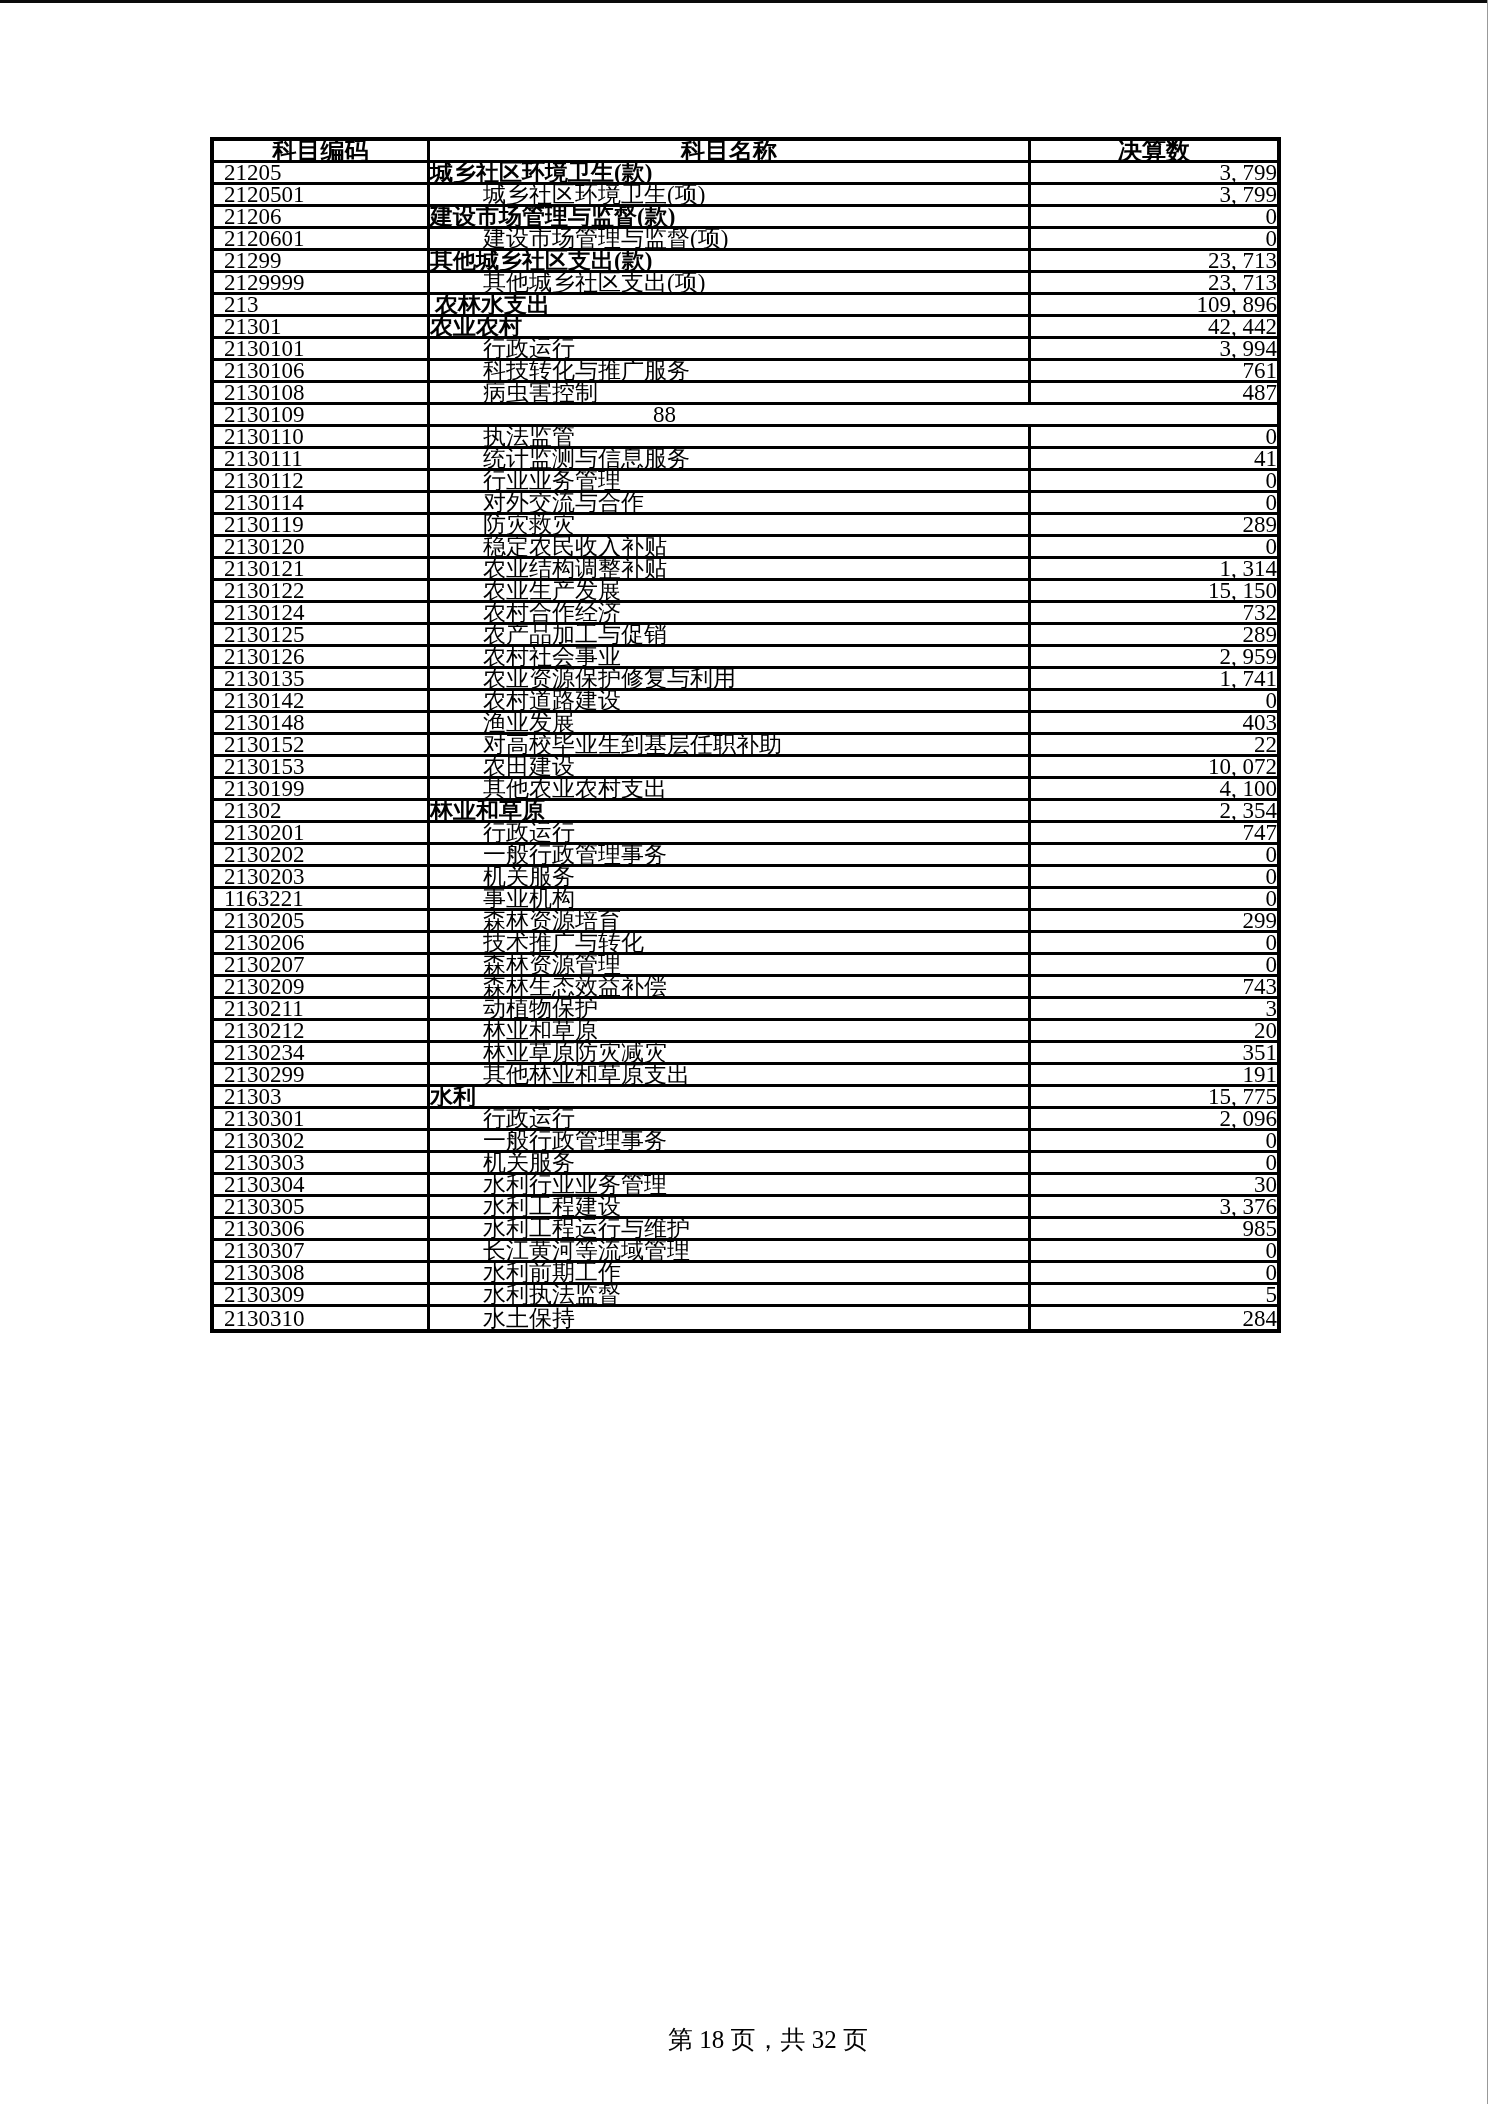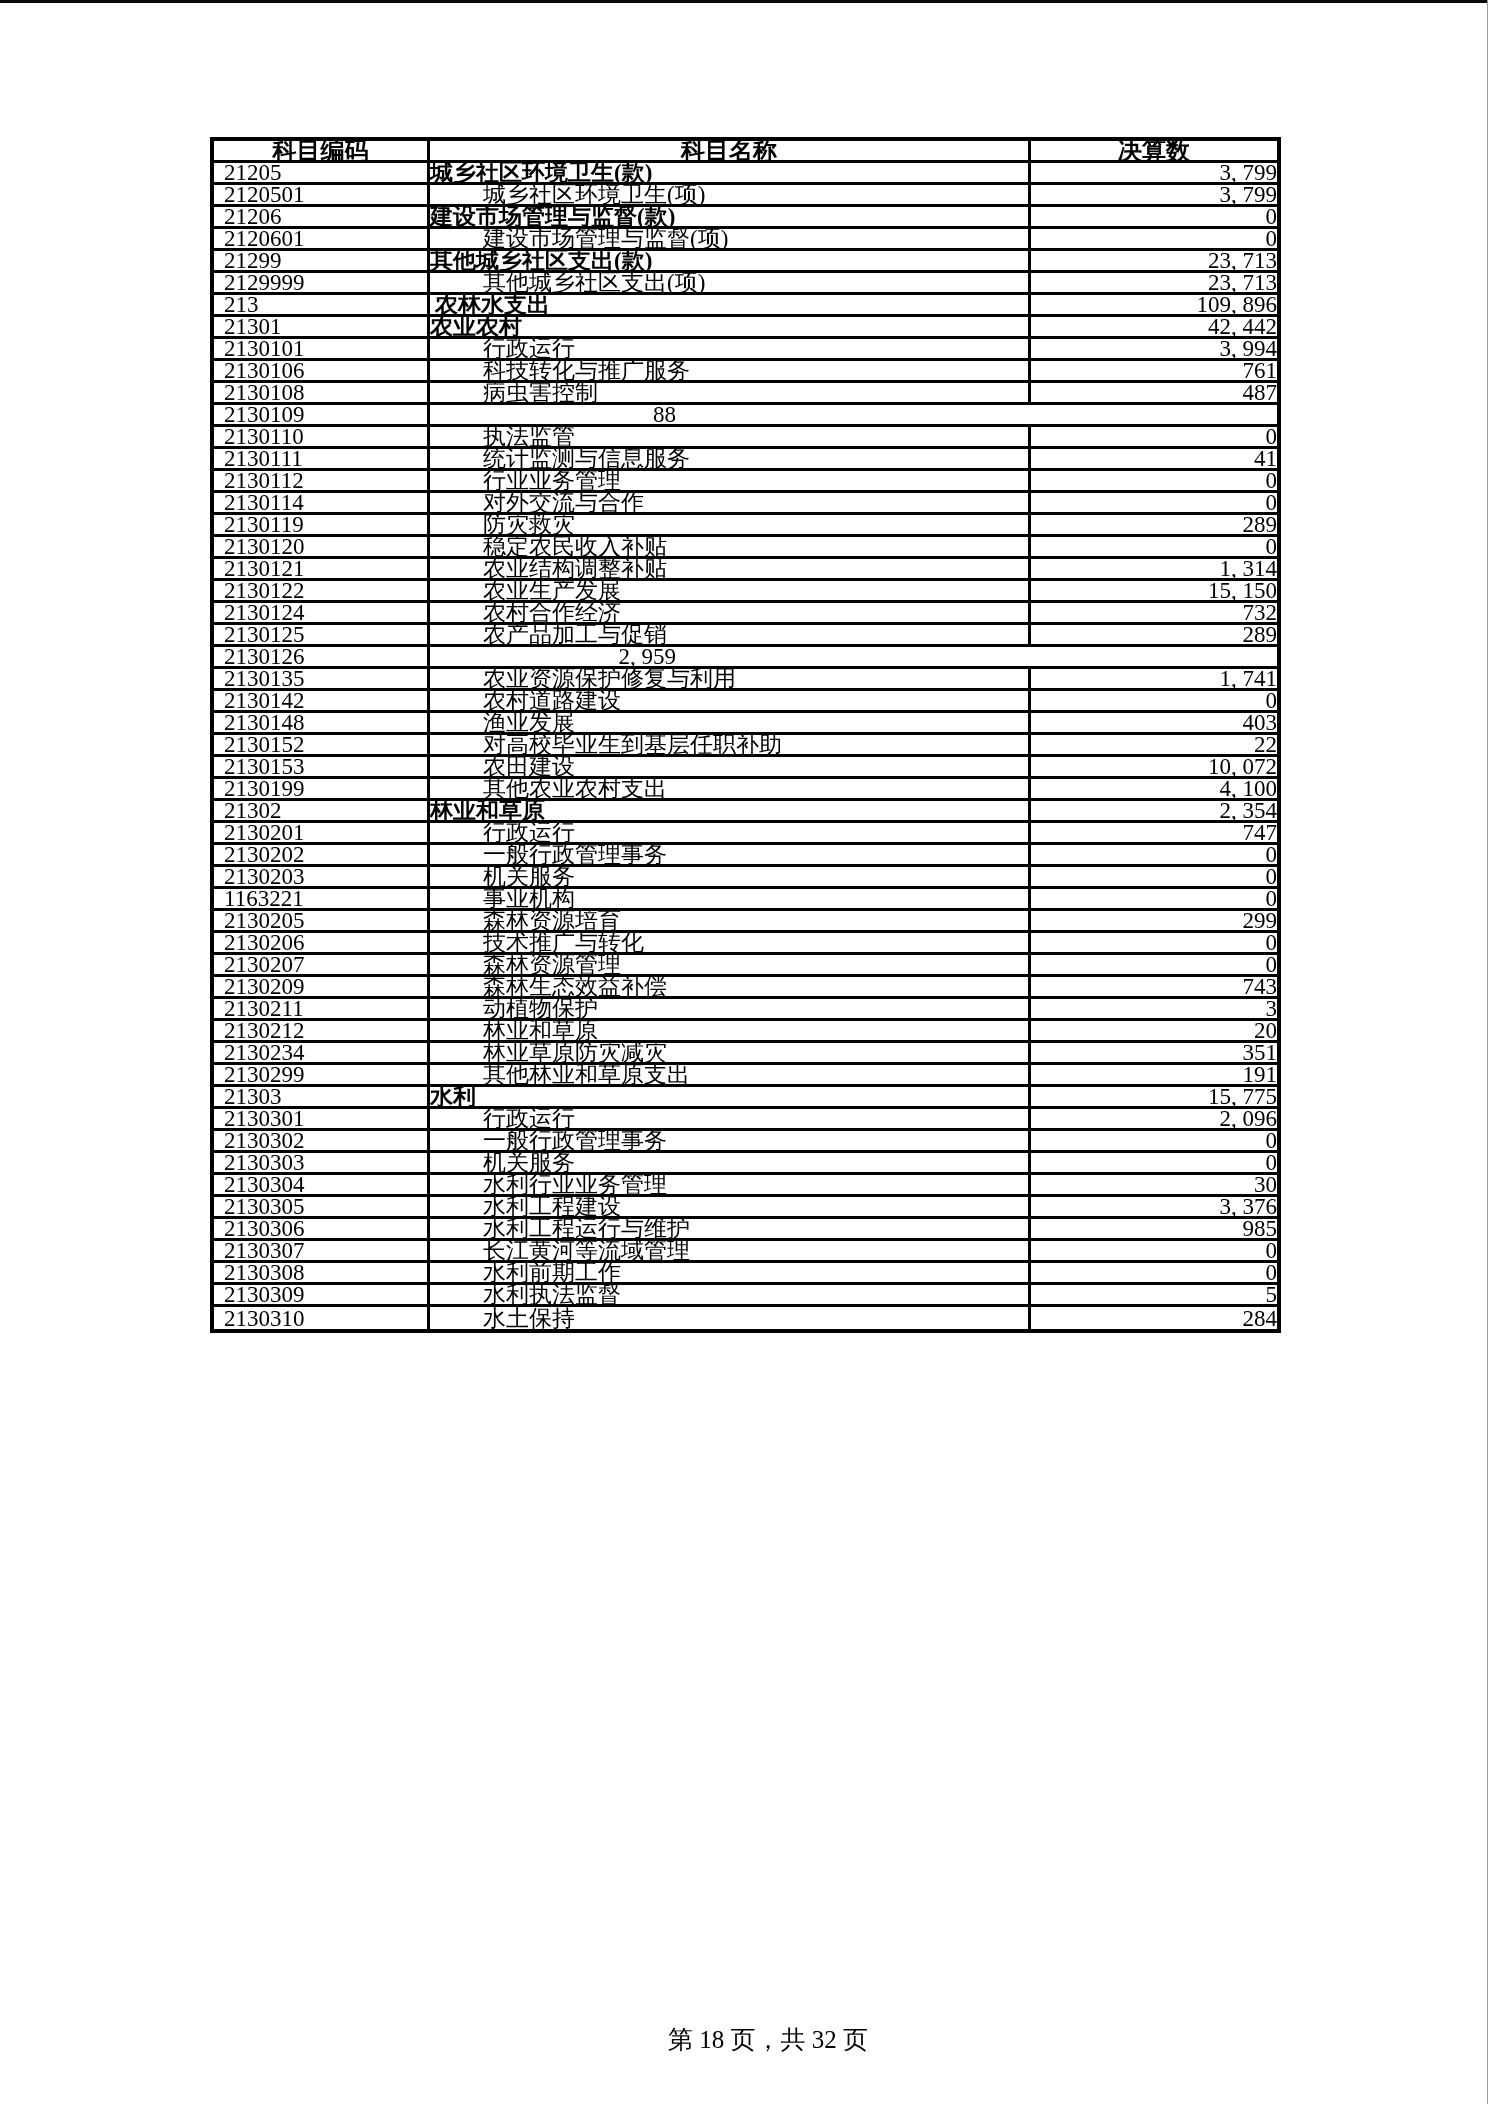--- a/index.html
+++ b/index.html
@@ -217,20 +217,21 @@
     </div>
 
     <div class="trow">
       <div class="cell c-code">2130125</div>
       <div class="cell c-name lvl2">农产品加工与促销</div>
       <div class="cell c-value">289</div>
     </div>
 
     <div class="trow">
       <div class="cell c-code">2130126</div>
+      <div class="cell c-name lvl2">农村社会事业</div>
       <div class="cell c-value">2, 959</div>
     </div>
 
     <div class="trow">
       <div class="cell c-code">2130135</div>
       <div class="cell c-name lvl2">农业资源保护修复与利用</div>
       <div class="cell c-value">1, 741</div>
     </div>
 
     <div class="trow">

